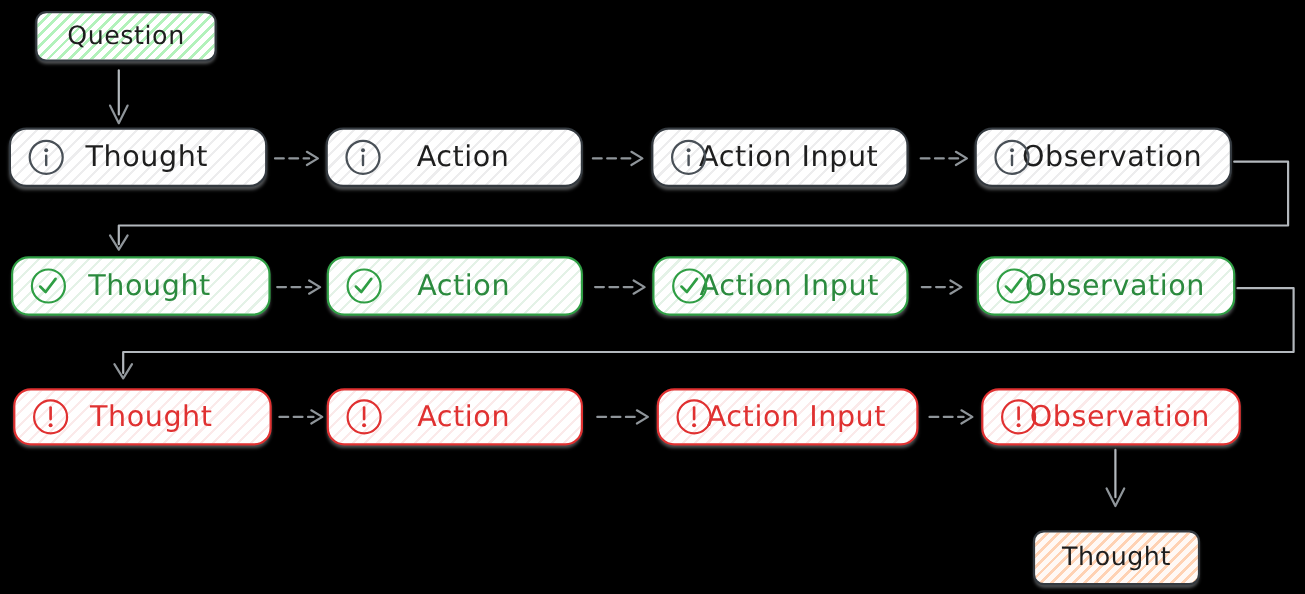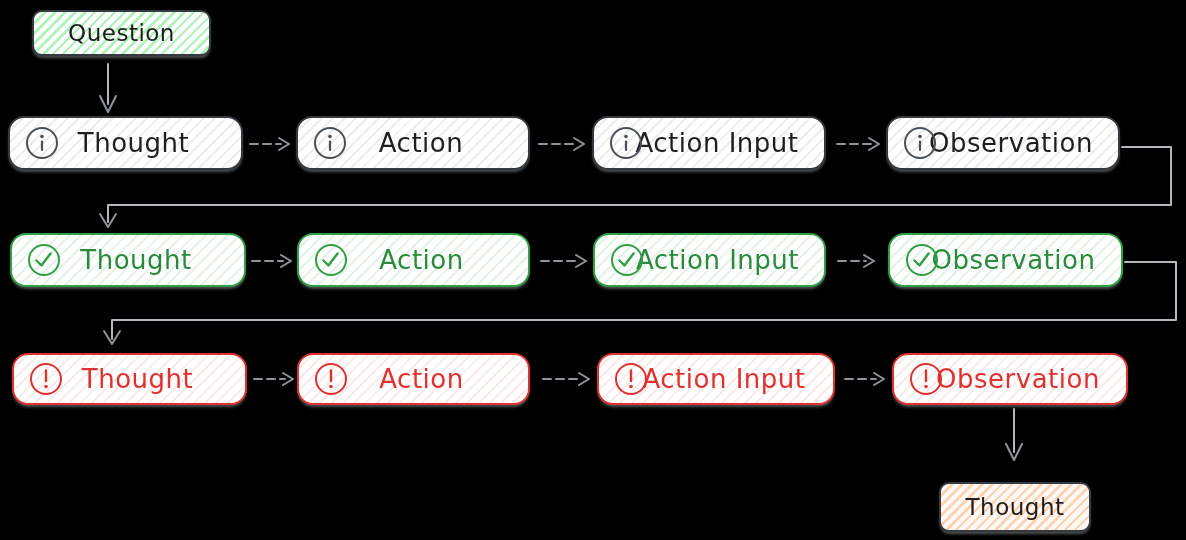--- a/index.html
+++ b/index.html
@@ -153,21 +153,21 @@
       <path class="stepArrow" d="M845,379 L876,379"></path>
       <path class="head" d="M874,373 L884,379 L874,385"></path>
     </g>
 
     <g>
       <path class="wire" d="M1014,409 L1014,452"></path>
       <path class="head" d="M1006,444 L1014,460 L1022,444"></path>
     </g>
   </svg>
 
-  <div class="node terminal q" style="left:32px; top:10px; width:179px; height:46px;">
+  <div class="node terminal q" style="left:32px; top:10px; width:165px; height:46px;">
     <span>Question</span>
   </div>
 
   <div class="node step row-info" style="left:8px; top:116px; width:235px; height:54px;">
     <svg class="icon" viewBox="0 0 36 36">
       <circle cx="18" cy="18" r="15" fill="none" stroke="#495057" stroke-width="2"></circle>
       <circle cx="18" cy="11.5" r="1.8" fill="#495057"></circle>
       <path d="M18,16.5 L18,25" stroke="#495057" stroke-width="2.2" stroke-linecap="round" fill="none"></path>
     </svg>
     <span>Thought</span>

